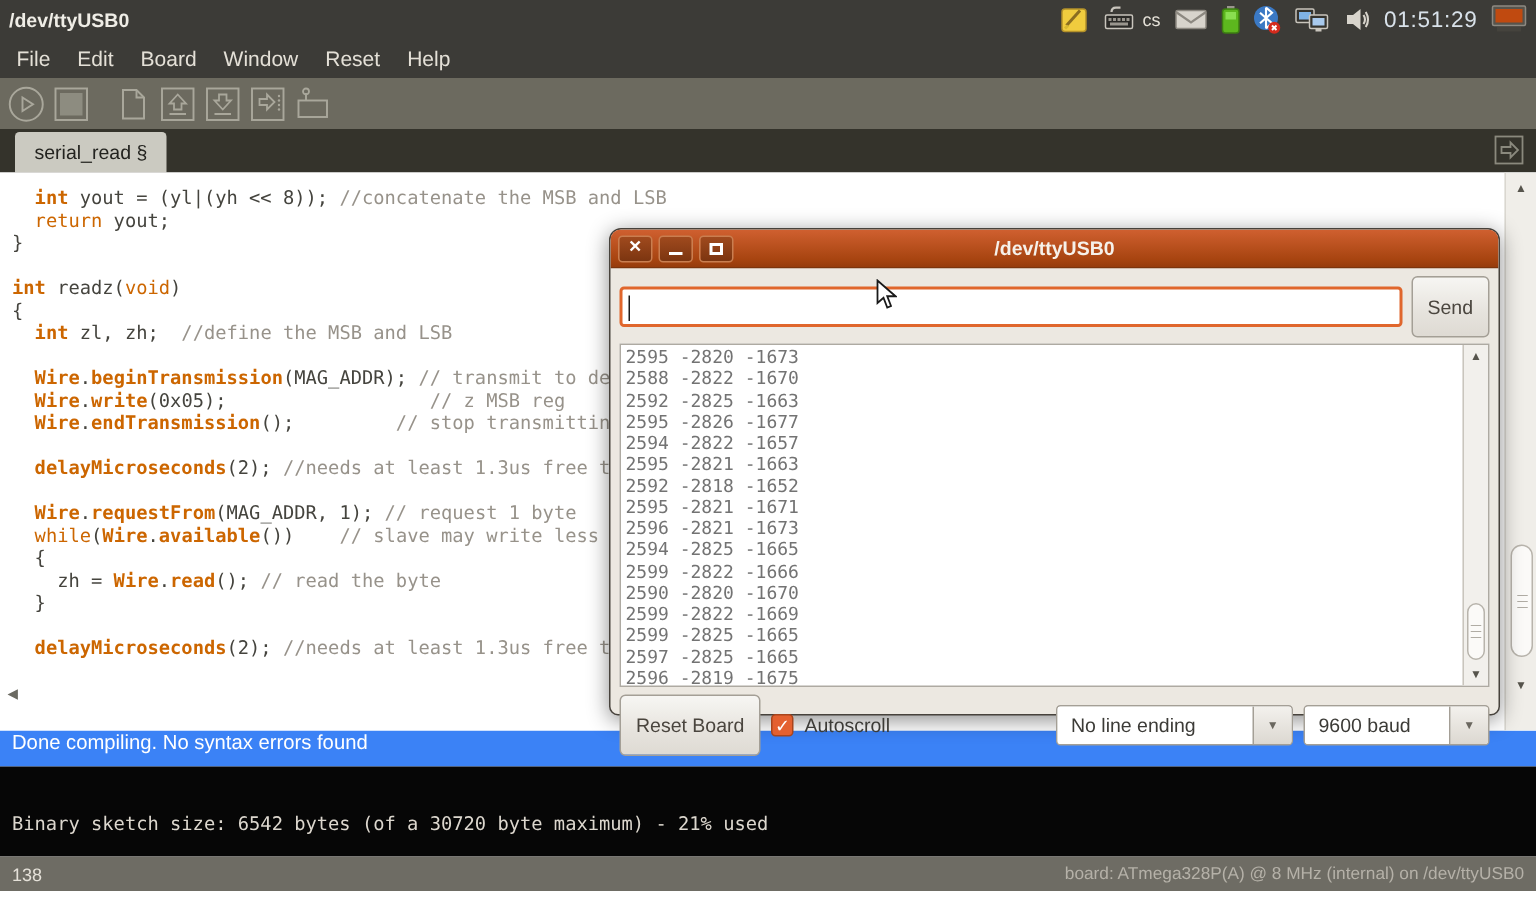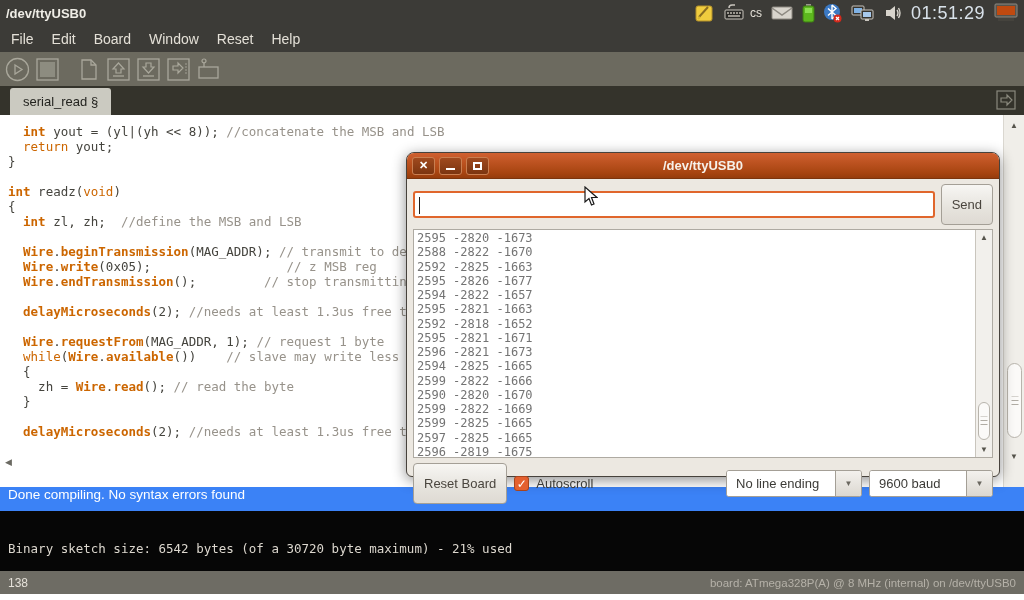--- a/index.html
+++ b/index.html
@@ -6,21 +6,21 @@
   html,body { width:1024px; height:600px; overflow:hidden; }
   body { font-family:"Liberation Sans", sans-serif; }
   .screen { position:relative; width:1024px; height:600px; background:#fff; }
 
   
   .panel { height:26px; background:#3c3b37; display:flex; align-items:center; padding:0 6px; }
   .panel-title { color:#efede6; font-weight:bold; font-size:13px; }
   .tray { margin-left:auto; display:flex; align-items:center; gap:9px;text-align:center; }
   .tray svg { display:block; }
   .kb-label { color:#e4e0d7; font-size:12px; margin-left:-4px; }
-  .clock { color:#d9e2ea; font-size:18px; letter-spacing:0.5px; }
+  .clock { color:#d9e2ea; font-size:15px; letter-spacing:0.5px; }
 
   
   .menubar { height:26px; background:#3c3b37; display:flex; align-items:center; padding:0 2px; }
   .menu-item { color:#e4e0d7; font-size:14px; padding:0 9px; height:100%; display:flex; align-items:center; cursor:default; }
 
   
   .toolbar { height:34px; background:#6c6a5f; display:flex; align-items:center; padding:0 5px; gap:5px; }
   .tb-btn { width:25px; height:25px; display:flex; align-items:center; justify-content:center; }
   .tb-gap { width:6px; }
   .tb-btn svg { display:block; }
@@ -85,21 +85,21 @@
   .sm-thumb { position:absolute; left:2px; top:172px; width:12px; height:38px; background:#fbfaf8; border:1px solid #b8b4ac; border-radius:7px; }
   .sm-controls { display:flex; align-items:center; margin-top:5px; gap:7px;justify-content:flex-end; }
   .checkbox { width:15px; height:15px; border-radius:3px; background:#e4602f; border:1px solid #a8441c;
     display:flex; align-items:center; justify-content:center; color:#fff; font-size:12px; line-height:1; }
   .autoscroll-label { font-size:13px; color:#3c3b37; }
   .spacer { flex:1; }
   .combo { display:flex; height:27px; border:1px solid #a49f96; border-radius:3px; overflow:hidden; background:#fff; }
   .combo-value { display:flex; align-items:center; padding:0 9px; font-size:13px; color:#3c3b37; background:#fff; }
   .combo-arrow { width:26px; display:flex; align-items:center; justify-content:center; background:linear-gradient(#f3f1ed,#dcd8d1);
     border-left:1px solid #a49f96; color:#6a675f; font-size:8px; }
-  .combo-le .combo-value { width:108px; }
+  .combo-le .combo-value { width:130px; }
   .combo-baud .combo-value { width:96px; }
 
   
   .cursor { position:absolute; left:584px; top:186px; z-index:50; }
 </style>
 </head>
 <body>
 
 <div class="screen">
 

